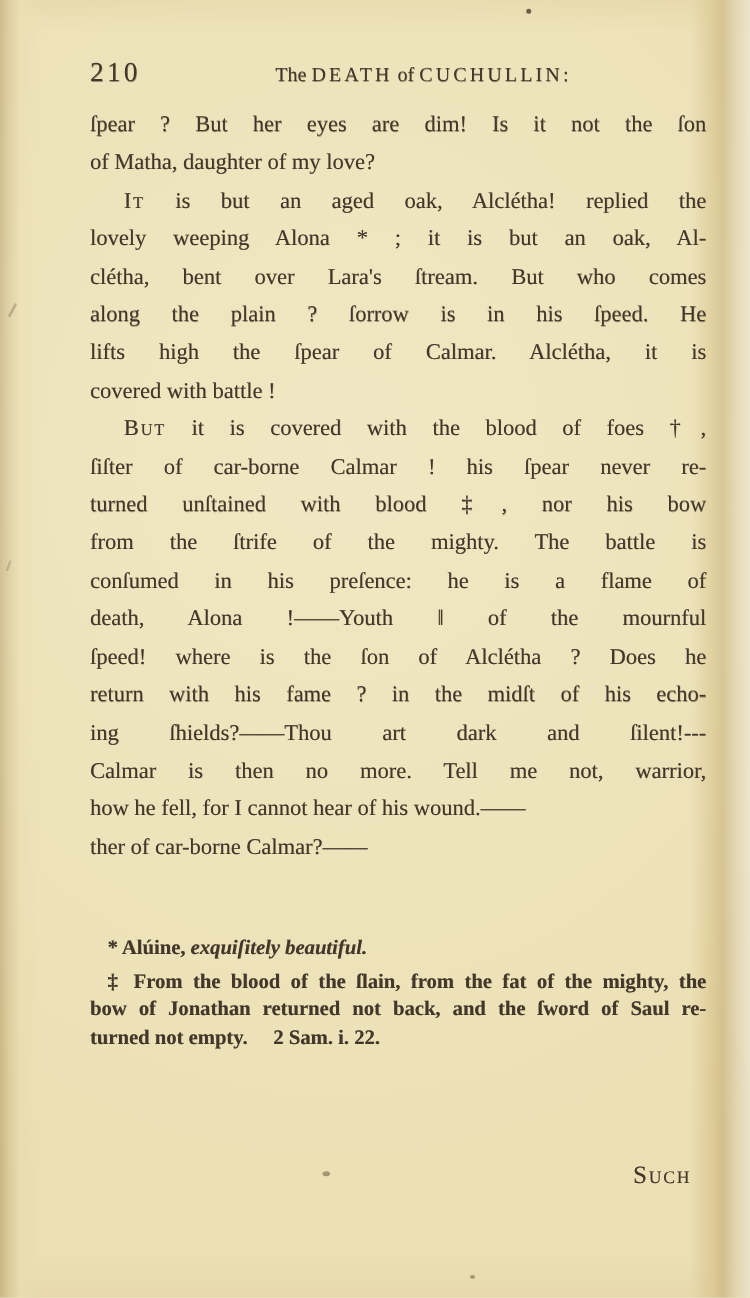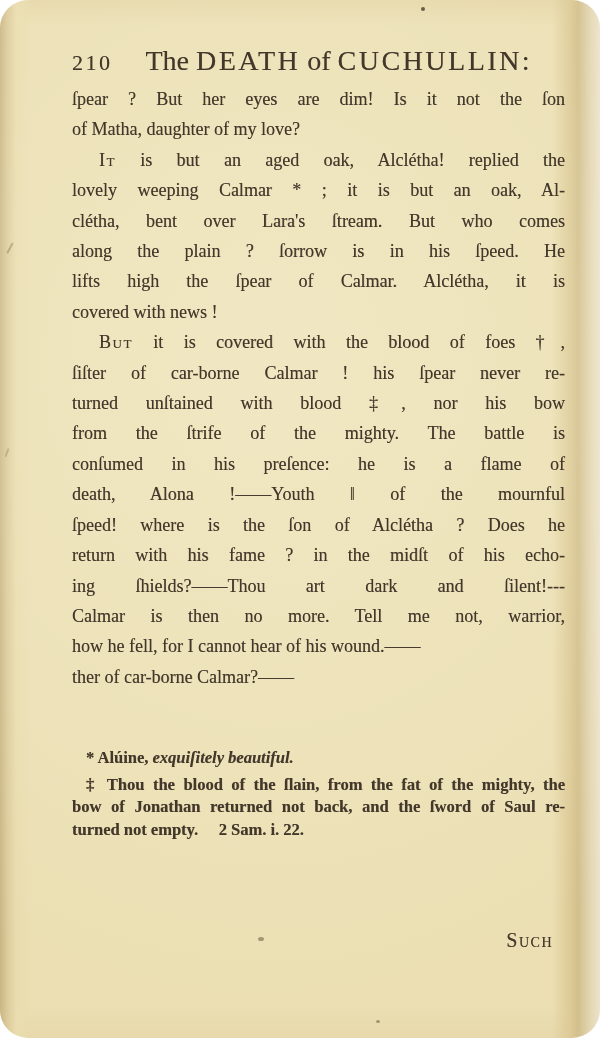--- a/index.html
+++ b/index.html
@@ -10,26 +10,25 @@
     position:relative; width:600px; height:1038px; overflow:hidden;
     color:#42372a;
     text-shadow:0.3px 0.3px 0.5px rgba(58,44,26,0.45);
     background:
       radial-gradient(140% 90% at 45% 35%, rgba(255,252,235,0.28), rgba(0,0,0,0) 70%),
       linear-gradient(90deg, #c9b683 0px, #dcca9b 7px, #e9dcae 16px, rgba(0,0,0,0) 32px),
       linear-gradient(270deg, #ece3cb 0px, #e3d6b2 10px, #d2bf8c 22px, #ddca96 30px, rgba(0,0,0,0) 48px),
       linear-gradient(180deg, #e6d7a8 0px, rgba(0,0,0,0) 26px),
       linear-gradient(0deg, #e7d9ac 0px, rgba(0,0,0,0) 34px),
       #ebdfb3;
-    border-radius: 28px;
   }
 
   .header { position:absolute; top:45px; left:72px; right:35px; display:flex; align-items:baseline; }
   .pagenum { font-size:22px; letter-spacing:2.5px; }
-  .running-title { flex:1; text-align:center; font-size:28px; white-space:nowrap; }
+  .running-title { flex:1; text-align:center; font-size:16px; white-space:nowrap; }
   .caps { letter-spacing:2.5px; }
 
   .bodytext { position:absolute; top:84px; left:72px; right:35px; font-size:18px; line-height:30.4px; }
   .line { text-align:justify; text-align-last:justify; }
   .line.pend { text-align-last:left; }
   .line.indent { text-indent:27px; }
   .lc { font-variant:small-caps; letter-spacing:1.5px; }
 
   .footnotes { position:absolute; top:747px; left:72px; right:35px; font-size:16.5px; line-height:22.6px; }
   .fn { margin-bottom:4px; }
@@ -70,25 +69,25 @@
       <span class="caps">CUCHULLIN:</span>
     </span>
   </div>
 
   <div class="bodytext">
 
     <div class="line">ſpear ? But her eyes are dim! Is it not the ſon</div>
     <div class="line pend">of Matha, daughter of my love?</div>
 
     <div class="line indent"><span class="lc">It</span> <span>is but an aged oak, Alclétha! replied the</span></div>
-    <div class="line">lovely weeping Calmar * ; it is but an oak, Al-</div>
+    <div class="line">lovely weeping Alona * ; it is but an oak, Al-</div>
     <div class="line">clétha, bent over Lara's ſtream. But who comes</div>
     <div class="line">along the plain ? ſorrow is in his ſpeed. He</div>
     <div class="line">lifts high the ſpear of Calmar. Alclétha, it is</div>
-    <div class="line pend">covered with news !</div>
+    <div class="line pend">covered with battle !</div>
 
     <div class="line indent"><span class="lc">But</span> <span>it is covered with the blood of foes †,</span></div>
     <div class="line">ſiſter of car-borne Calmar ! his ſpear never re-</div>
     <div class="line">turned unſtained with blood ‡, nor his bow</div>
     <div class="line">from the ſtrife of the mighty. The battle is</div>
     <div class="line">conſumed in his preſence: he is a flame of</div>
     <div class="line">death, Alona !——Youth ‖ of the mournful</div>
     <div class="line">ſpeed! where is the ſon of Alclétha ? Does he</div>
     <div class="line">return with his fame ? in the midſt of his echo-</div>
     <div class="line">ing ſhields?——Thou art dark and ſilent!---</div>
@@ -104,21 +103,21 @@
         <span>*</span>
         <span>Alúine,</span>
         <span class="it">exquiſitely beautiful.</span>
       </div>
     </div>
 
 
     <div class="fn">
       <div class="fline fn-first">
         <span>‡</span>
-        <span>Thou the blood of the ſlain, from the fat of the mighty, the</span>
+        <span>From the blood of the ſlain, from the fat of the mighty, the</span>
       </div>
       <div class="fline">bow of Jonathan returned not back, and the ſword of Saul re-</div>
       <div class="fline pend">turned not empty.  2 Sam. i. 22.</div>
     </div>
 
   </div>
 
   <div class="catchword">Such</div>
 
   <div class="speck s1"></div>

